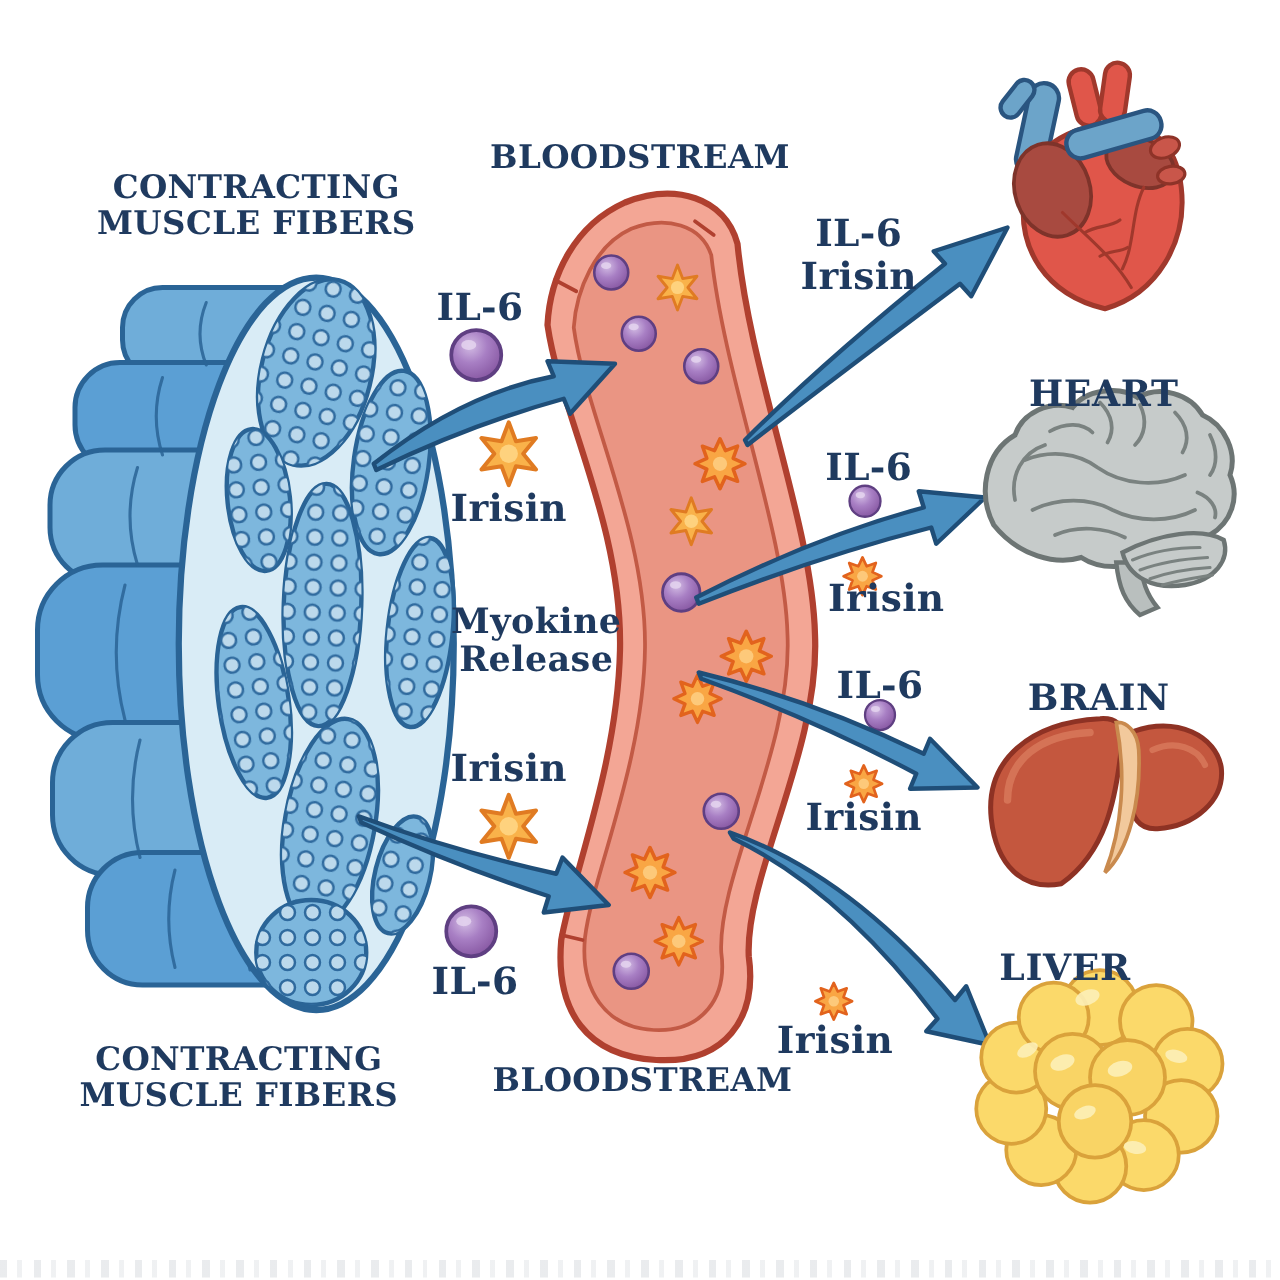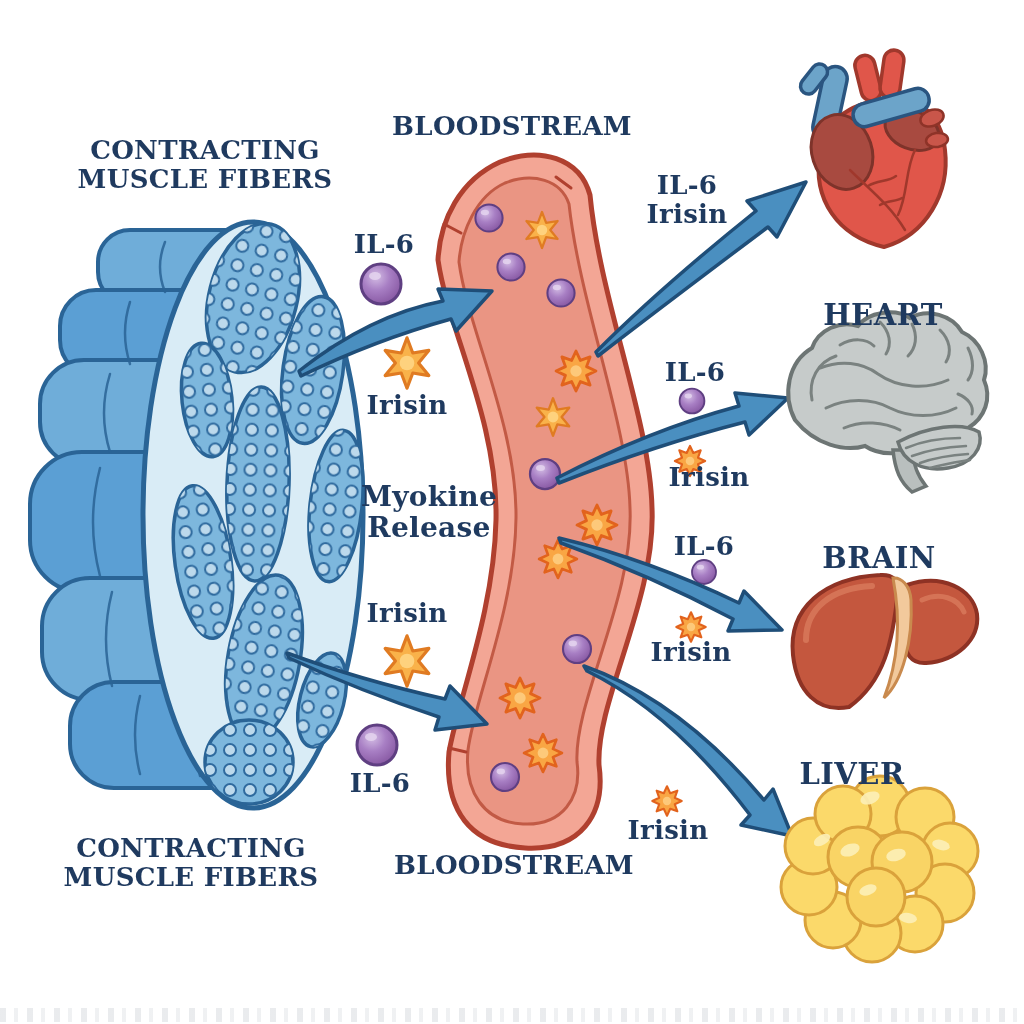--- a/index.html
+++ b/index.html
@@ -8,21 +8,21 @@
     font-family:"DejaVu Serif","Liberation Serif",serif;
   }
   #art{position:absolute;left:0;top:0;width:1024px;height:1024px;}
   .lbl{
     position:absolute;transform:translateX(-50%);
     color:#1f3a5f;font-weight:700;text-align:center;
     white-space:pre-line;line-height:1.12;letter-spacing:0.3px;
   }
   .lbl-section{font-size:26px;}
   .lbl-organ{font-size:29px;letter-spacing:0.5px;margin-top:47px;}
-  .lbl-mol{font-size:26px;}
+  .lbl-mol{font-size:30px;}
   .lbl-release{font-size:28px;}
   .artifact-strip{
     position:absolute;left:0;top:1008px;width:1024px;height:14px;opacity:.18;
     background:repeating-linear-gradient(90deg,#8a94a0 0 6px,transparent 6px 14px,#aab2bb 14px 18px,transparent 18px 27px);
   }
 </style>
 </head>
 <body>
 
 <div id="canvas">

